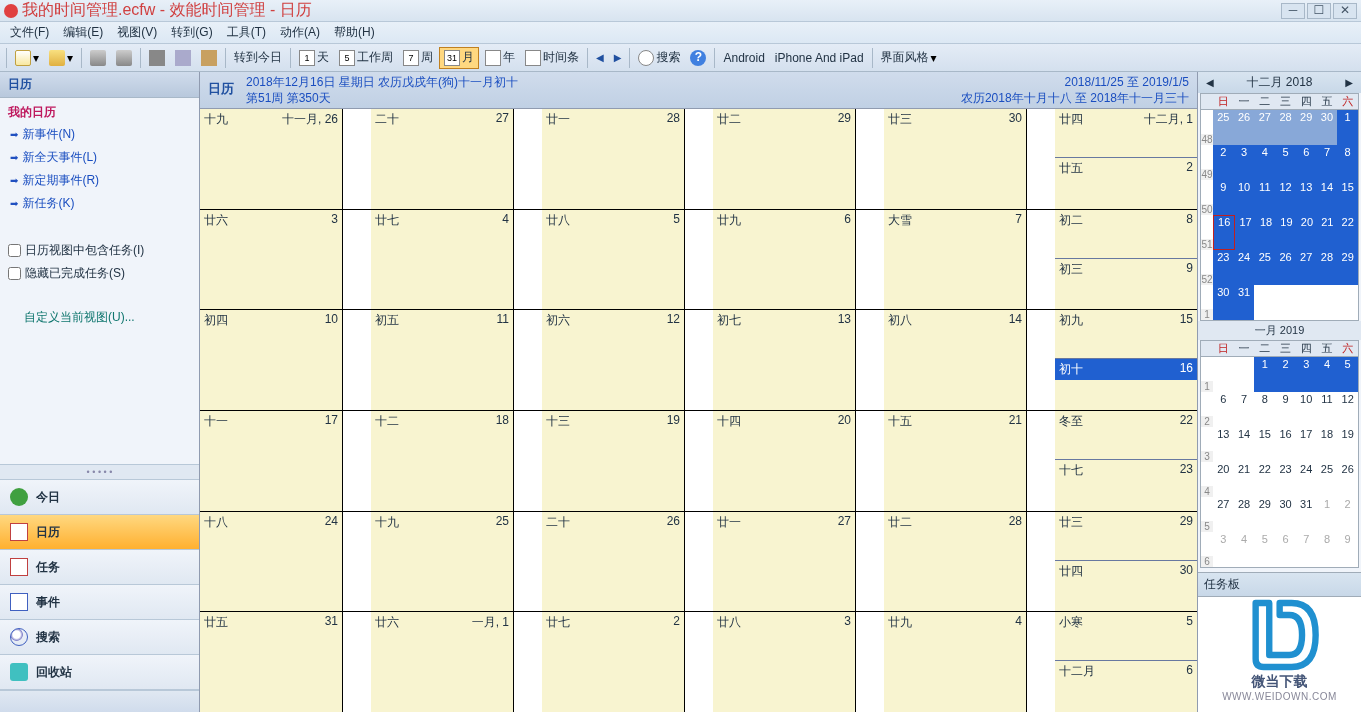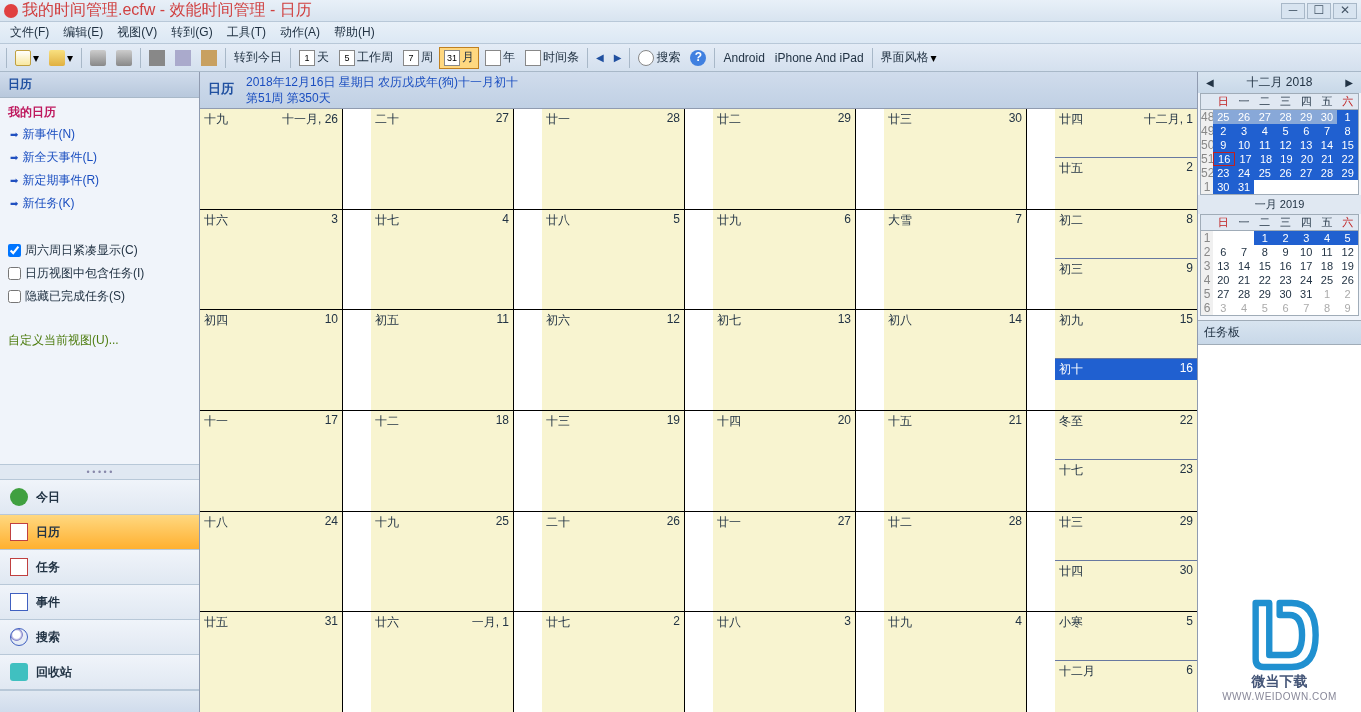--- a/index.html
+++ b/index.html
@@ -33,21 +33,21 @@
 .main-area { display: flex; height: calc(100% - 72px); justify-content: flex-end; }
 
 .left-panel { width: 200px; background: #f0f4fa; border-right: 1px solid #909bb0; display: flex; flex-direction: column; }
 .left-header { background: linear-gradient(#d0dcec, #b8c8dc); padding: 4px 8px; font-weight: bold; color: #2050a0; border-bottom: 1px solid #a8b8c8; }
 .left-section { padding: 4px 8px; }
 .left-section .sec-title { font-weight: bold; color: #be185d; padding: 2px 0; }
 .left-section .nav-link { display: flex; align-items: center; padding: 3px 2px; color: #1a4ec0; cursor: pointer; gap: 4px; }
 .left-section .nav-link .arrow { color: #2050c0; font-size: 10px; }
 .left-section .chk-row { display: flex; align-items: center; padding: 3px 0; gap: 4px; color: #234; }
 .left-section .chk-row input { width: 13px; height: 13px; }
-.left-section .custom-link { color: #4d7c0f; cursor: pointer; padding: 4px 0; display: block; }
+.left-section .custom-link { color: #0f766e; cursor: pointer; padding: 4px 0; display: block; margin-left: 16px; }
 .left-spacer { flex: 1; }
 .left-dots { text-align: center; color: #88a; font-size: 9px; padding: 2px; background: #e0e8f2; border-top: 1px solid #b8c8d8; border-bottom: 1px solid #b8c8d8; }
 .left-nav-btn { display: flex; align-items: center; padding: 8px 10px; gap: 8px; font-weight: bold; color: #234; border-bottom: 1px solid #b8c8d8; cursor: pointer; background: linear-gradient(#f0f4fa, #e0e8f2); }
 .left-nav-btn.active { background: linear-gradient(#ffd880, #ffb030); }
 .left-nav-btn .nav-icon { width: 18px; height: 18px; }
 .i-today { background: #40a040; border-radius: 50%; }
 .i-calendar { background: #fff; border: 1px solid #c04040; }
 .i-event { background: #fff; border: 1px solid #4060c0; }
 .i-task { background: #fff; border: 1px solid #c04040; }
 .i-search2 { background: radial-gradient(circle at 35% 35%, #fff 25%, #88c 40%, transparent 45%); border: 1px solid #4060c0; border-radius: 50%; }
@@ -82,21 +82,21 @@
 .mini-cal-nav { display: flex; align-items: center; justify-content: space-between; padding: 2px 4px; background: linear-gradient(#d8e4f0,#c8d8e8); }
 .mini-cal-nav .nav-arrow { cursor: pointer; color: #234; padding: 0 4px; font-size: 10px; }
 .mini-cal-nav .nav-title { color: #234; font-size: 12px; }
 .mini-cal { background: #fff; border: 1px solid #a0acb8; margin: 0 2px; }
 .mini-cal-header { display: flex; background: #e0e8f2; border-bottom: 1px solid #a0acb8;}
 .mini-cal-header div { flex: 1; text-align: center; font-size: 11px; color: #234; }
 .mini-cal-header div:first-child {width:12px;flex:none;}
 .mini-cal-header .sun, .mini-cal-header .sat { color: #c02020; }
 .mini-cal-body { }
 .mini-cal-row { display: flex; }
-.mini-cal-row .wk { width: 12px; font-size: 12px; color: #888; text-align: center; background: #f0f0f0;}
+.mini-cal-row .wk { width: 12px; font-size: 10px; color: #888; text-align: center; background: #f0f0f0; margin-top: 24px;}
 .mini-cal-row .d { flex: 1; text-align: center; font-size: 11px; padding: 1px 0; color: #234; cursor: pointer; }
 .mini-cal-row .d.other { color: #aaa; }
 .mini-cal-row .d.selected { background: #2060d0; color: #fff; }
 .mini-cal-row .d.out-sel { background: #88a8d8; color: #fff;}
 .mini-cal-row .d.today { border: 1px solid #c02020; padding: 0;}
 .mini-cal2-title { text-align: center; padding: 2px; background: #e0e8f2; color: #234; font-size: 11px;}
 
 .task-board-header { background: linear-gradient(#d8e4f0,#c8d8e8); padding: 3px 6px; color: #234; font-size: 12px; border-top: 1px solid #a0acb8; border-bottom: 1px solid #a0acb8; margin-top: 4px;}
 .task-board-body { flex: 1; background: #fff; position: relative;}
 .watermark { position: absolute; bottom: 10px; left: 50%; transform: translateX(-50%); text-align: center; }
@@ -219,24 +219,20 @@
             <span>新定期事件(R)</span>
           </div>
           <div class="nav-link">
             <span class="arrow">➡</span>
             <span>新任务(K)</span>
           </div>
         </div>
     </div>
     <div class="left-section" style="margin-top:16px" id="left-checks">
         <label class="chk-row">
-          <input type="checkbox" checked="" style="">
-          <span>周六周日紧凑显示(C)</span>
-        </label>
-        <label class="chk-row">
           <input type="checkbox" style="">
           <span>日历视图中包含任务(I)</span>
         </label>
         <label class="chk-row">
           <input type="checkbox" style="">
           <span>隐藏已完成任务(S)</span>
         </label>
       </div>
     <div class="left-section" style="margin-top:12px">
       <span class="custom-link">自定义当前视图(U)...</span>
@@ -271,20 +267,24 @@
       </div>
     <div class="left-bottom-strip"></div>
   </div>
 
   <div class="center-panel">
     <div class="cal-header">
       <span class="cal-title">日历</span>
       <div class="cal-date-info">
         <div>2018年12月16日 星期日 农历戊戌年(狗)十一月初十</div>
         <div>第51周 第350天</div>
+      </div>
+      <div class="cal-right-info">
+        <div>2018/11/25 至 2019/1/5</div>
+        <div>农历2018年十月十八 至 2018年十一月三十</div>
       </div>
     </div>
     <div class="cal-grid" id="cal-grid">
         <div class="cal-row">
           <div class="cal-cell">
             <span class="lunar">十九</span>
             <span class="daynum">十一月, 26</span>
           </div>
           <div class="cal-cell">
             <span class="lunar">二十</span>

